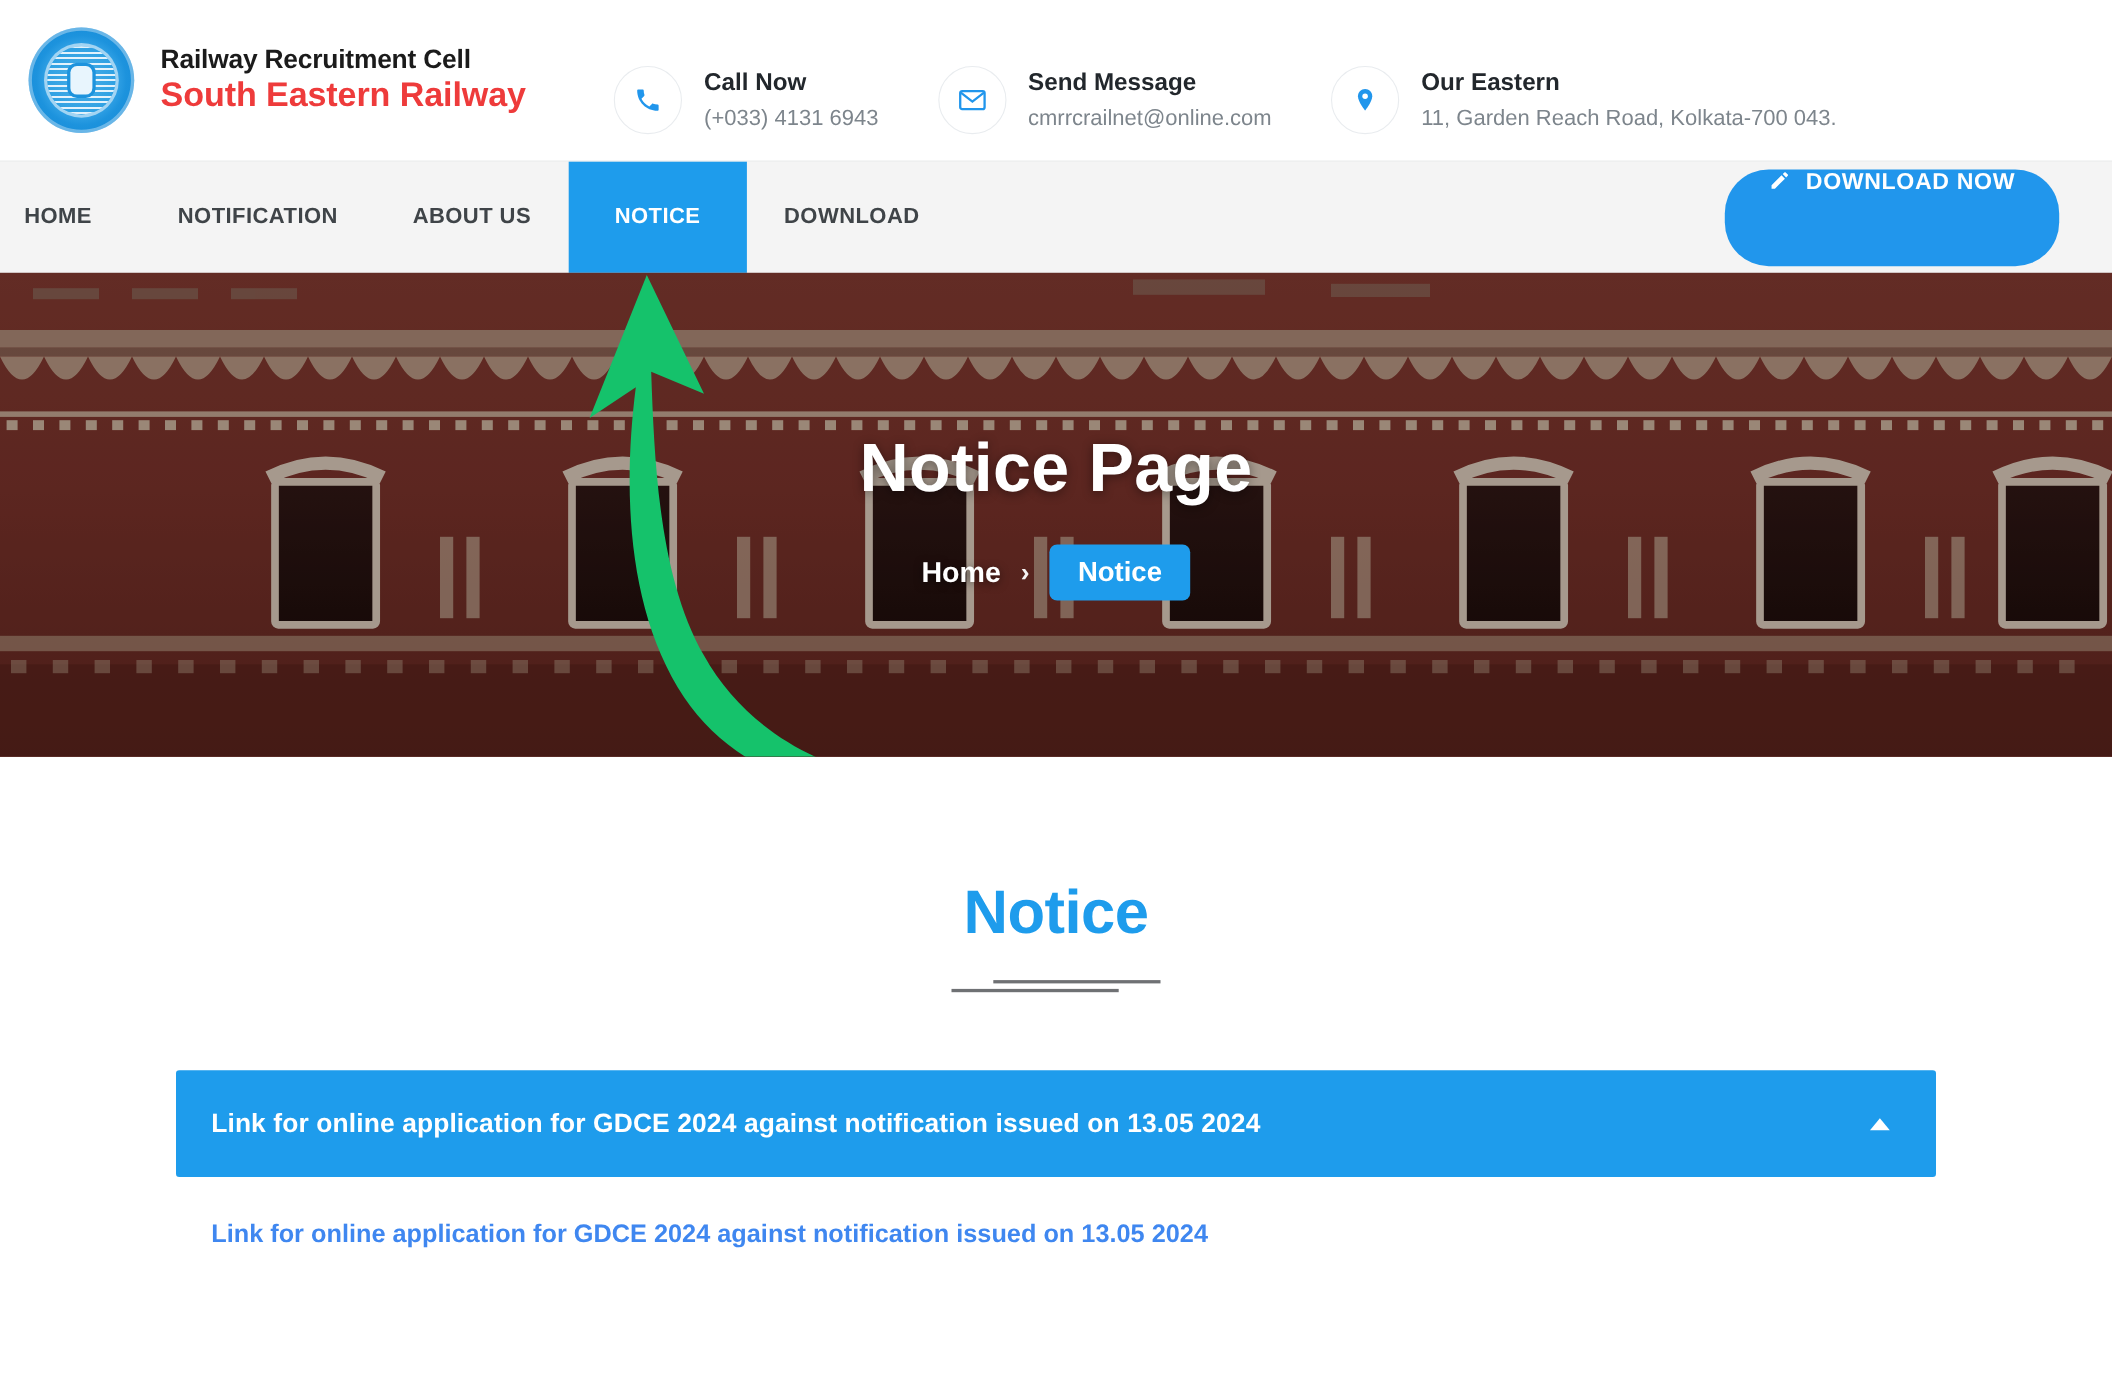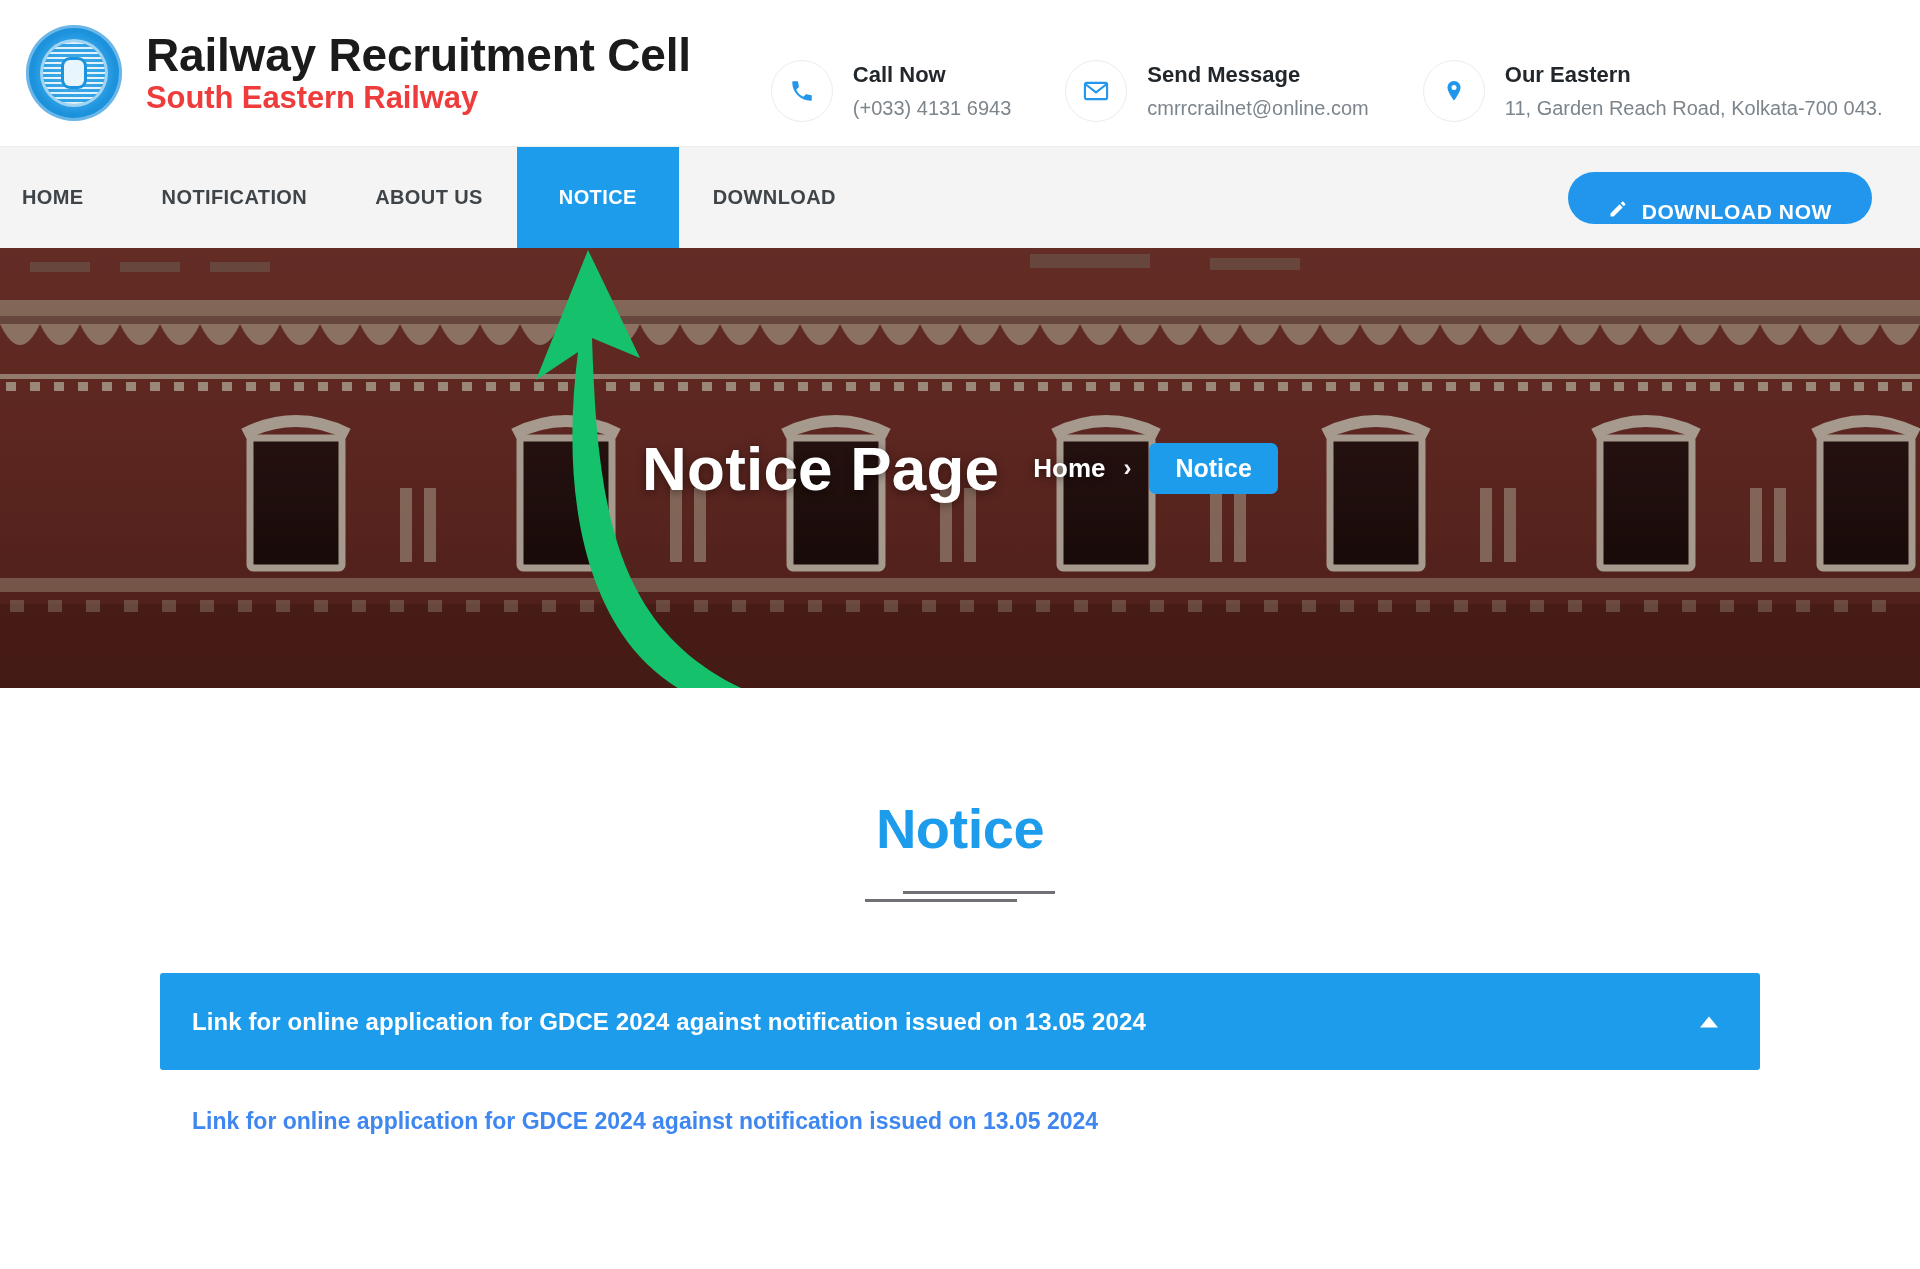--- a/index.html
+++ b/index.html
@@ -41,21 +41,21 @@
   }
   .logo-emblem::after {
     content: "";
     position: absolute;
     width: 20px; height: 26px; border-radius: 6px;
     background: #e8f5fd;
     box-shadow: 0 0 0 3px #1d93dd;
   }
   .brand-text { margin-left: 20px; line-height: 1.12; }
   .brand-line1 {
-    font-size: 46px; font-weight: 700; color: #1b1b1b; letter-spacing: -0.2px;
+    font-size: 24px; font-weight: 700; color: #1b1b1b; letter-spacing: -0.2px;
   }
   .brand-line2 {
     font-size: 31px; font-weight: 700; color: #ee3b3b; letter-spacing: -0.1px;
   }
 
   .contacts { display: flex; align-items: center; margin-left: 80px; gap: 54px; flex: 1 1 auto; margin-top: 36px; }
   .contact { display: flex; align-items: center; gap: 20px; }
   .c-icon {
     width: 62px; height: 62px; border-radius: 50%;
     border: 1px solid #e9ecef;
@@ -87,42 +87,42 @@
   }
   .nav-item:first-child { padding-left: 22px; padding-right: 44px; }
   .nav-item.active { background: #1e9cec; color: #ffffff; padding: 0 42px; }
   .nav-spacer { flex: 1 1 auto; }
   .dl-wrap { display: flex; align-items: center; padding-right: 48px; }
   .dl-btn {
     background: #2196ec;
     color: #fff;
     border: none;
     border-radius: 40px;
-    height: 52px;
+    height: 88px;
     padding: 0 40px;
     font-size: 21px; font-weight: 700; letter-spacing: 0.6px;
-    display: flex; align-items: flex-end; gap: 14px;
+    display: flex; align-items: flex-start; gap: 14px;
     cursor: pointer;
     font-family: "Liberation Sans", sans-serif;
     white-space: nowrap;
   }
 
   
   .hero {
     height: 440px;
     position: relative;
     overflow: hidden;
     background: #5d2420;
   }
   .hero-photo { position: absolute; inset: 0; }
   .hero-overlay { position: absolute; inset: 0; background: rgba(40,12,10,0.30); }
   .hero-inner {
     position: relative; z-index: 3;
     height: 100%;
-    display: flex; flex-direction: row;
+    display: flex; flex-direction: column;
     align-items: center; justify-content: center;
     gap: 34px;
   }
   .hero-title {
     font-size: 62px; font-weight: 700; color: #ffffff;
     text-shadow: 0 2px 10px rgba(0,0,0,0.45);
     letter-spacing: 0.2px;
   }
   .crumbs { display: flex; align-items: center; gap: 18px; }
   .crumb-home {

